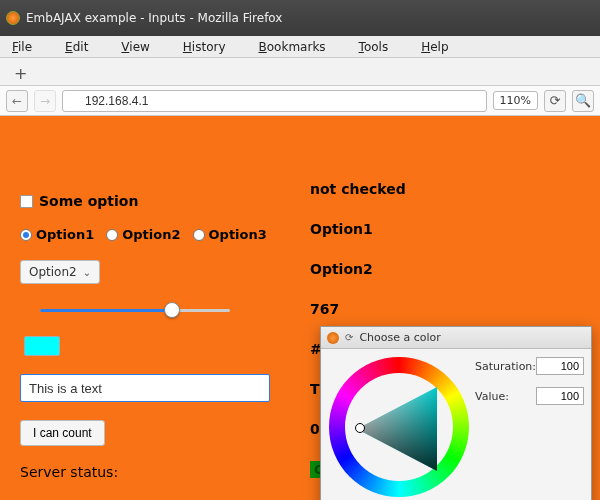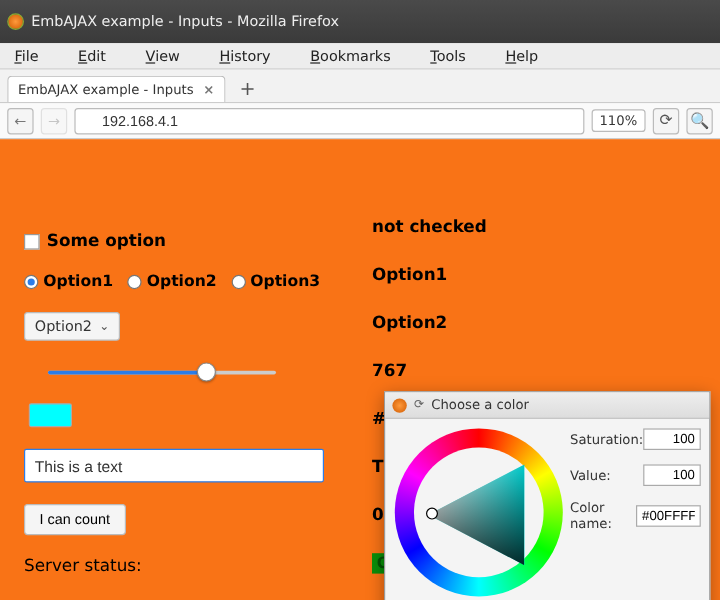--- a/index.html
+++ b/index.html
@@ -192,24 +192,20 @@
   <span class="menu-item">File</span>
   <span class="menu-item">Edit</span>
   <span class="menu-item">View</span>
   <span class="menu-item">History</span>
   <span class="menu-item">Bookmarks</span>
   <span class="menu-item">Tools</span>
   <span class="menu-item">Help</span>
 </div>
 
 <div class="tabstrip">
-  <div class="tab">
-    <span>EmbAJAX example - Inputs</span>
-    <span class="close">×</span>
-  </div>
   <div class="newtab">+</div>
 </div>
 
 <div class="urlbar">
   <div class="nav-btn">←</div>
   <div class="nav-btn" style="opacity:.4">→</div>
   <div class="urlwrap">
     <span class="info-icon">i</span>
     <input class="url-input" value="192.168.4.1" style="">
   </div>
@@ -294,24 +290,20 @@
       </div>
       <div class="cp-fields">
         <div class="cp-row">
             <span>Saturation:</span>
             <input value="100" style="">
           </div>
         <div class="cp-row">
             <span>Value:</span>
             <input value="100" style="">
           </div>
-        <div class="cp-row">
-            <span>Color name:</span>
-            <input style="width: 54px; text-align: left;" value="#00FFFF">
-          </div>
       </div>
     </div>
     <div class="cp-bottom">
       <div class="cp-preview"></div>
       <div class="eyedrop">◧</div>
     </div>
   </div>
 </div>
 
 </body></html>

